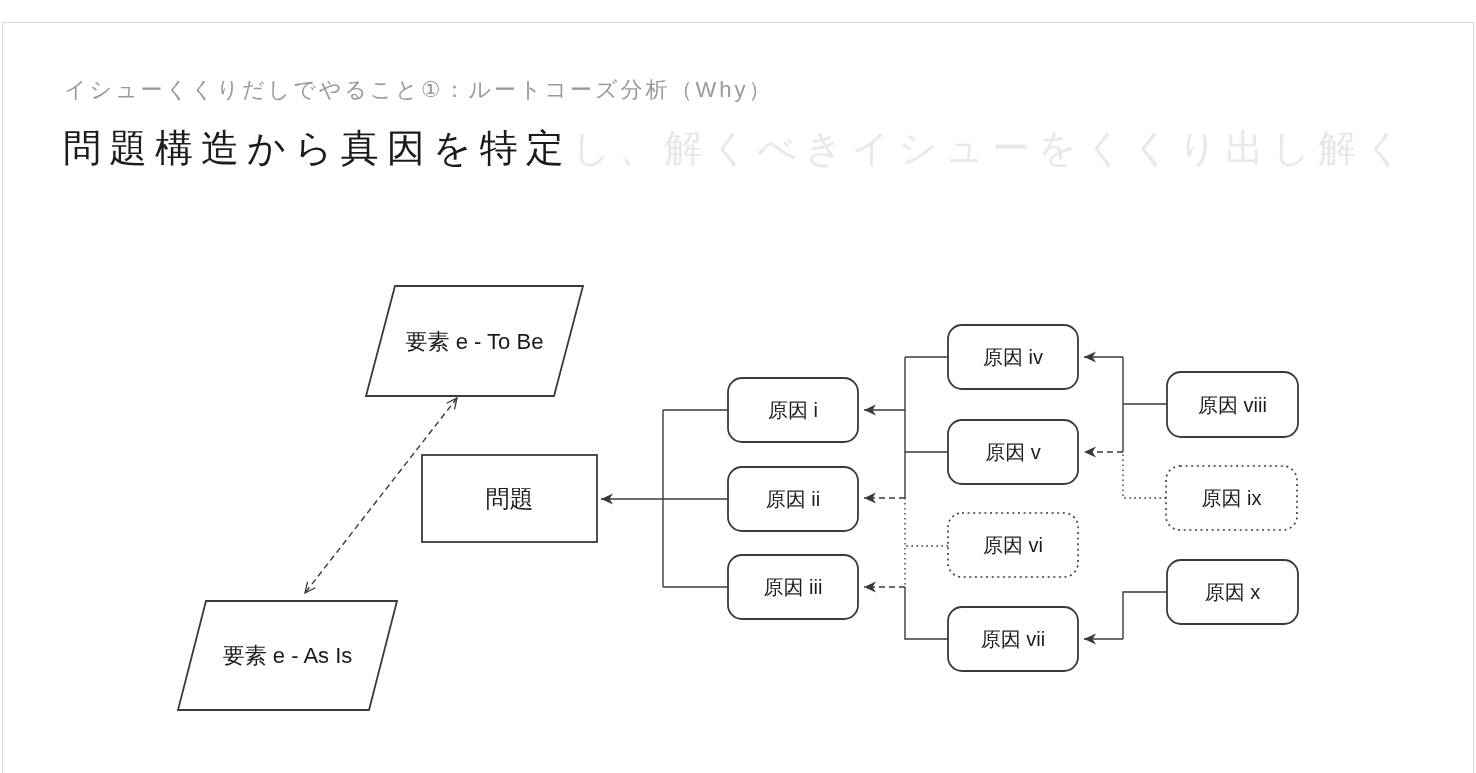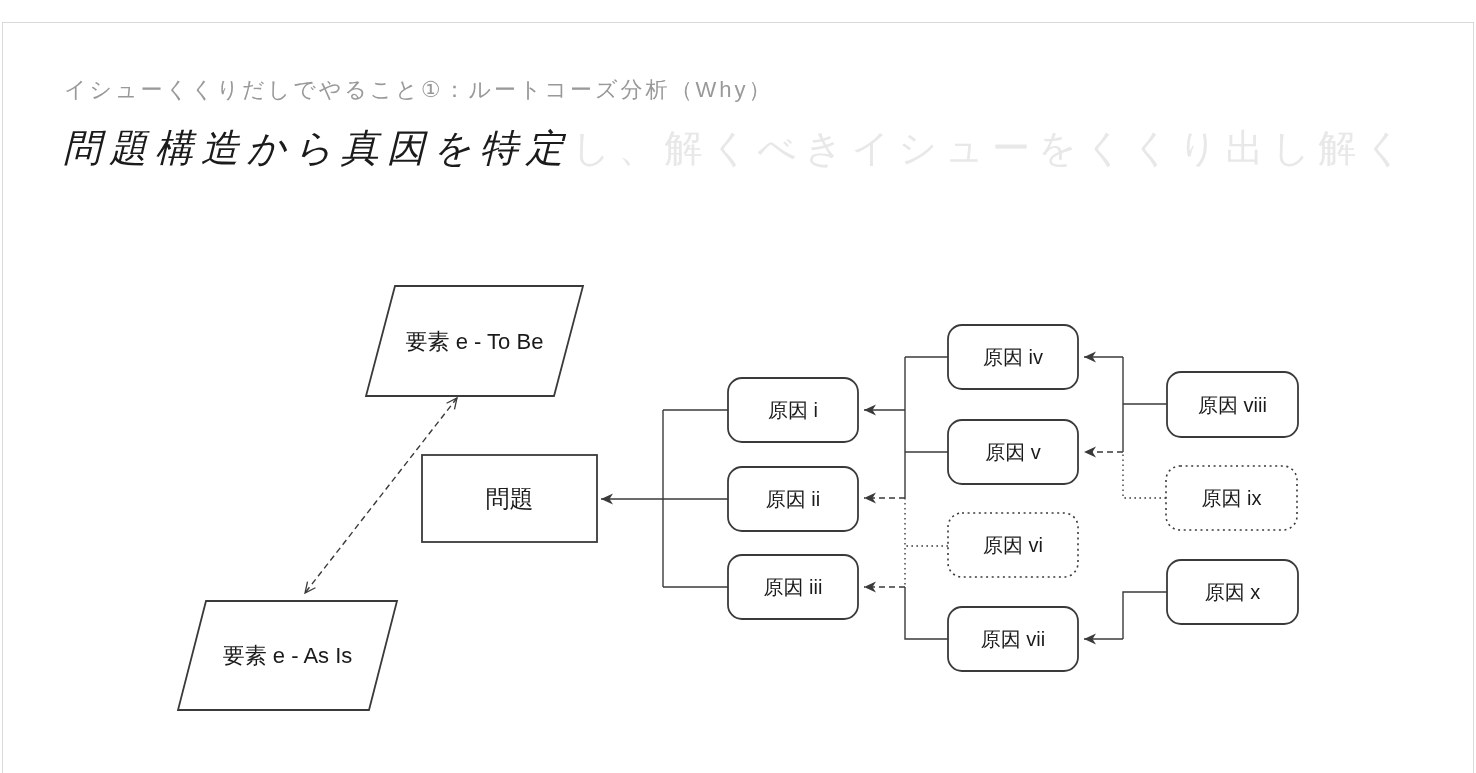--- a/index.html
+++ b/index.html
@@ -13,21 +13,21 @@
   }
   .frame{position:absolute; inset:2px; border:1px solid var(--border); pointer-events:none;}
   .kicker{
     position:absolute; left:64px; top:55px; font-size:22px; letter-spacing:3px;
     color:var(--kicker); white-space:nowrap;
   }
   .title-line{
     position:absolute; left:63px; top:103px; font-size:38px; letter-spacing:8px;
     white-space:nowrap; font-weight:400;
   }
-  .title-main{color:var(--title);font-style:italic;}
+  .title-main{color:var(--title);}
   .title-ghost{color:var(--ghost);}
   svg.diagram{position:absolute; left:0; top:0;}
   .shape{fill:var(--fill); stroke:var(--line); stroke-width:1.8;}
   .shape.dotted{stroke-dasharray:2 3.6; stroke-width:1.6;}
   .node-label{fill:#1a1a1a; text-anchor:middle; dominant-baseline:central;}
   .fs-cause{font-size:20px;}
   .fs-problem{font-size:24px;}
   .fs-para{font-size:22px;}
   .edge{fill:none; stroke:var(--line); stroke-width:1.4;}
   .edge.dashed{stroke-dasharray:6 4;}

